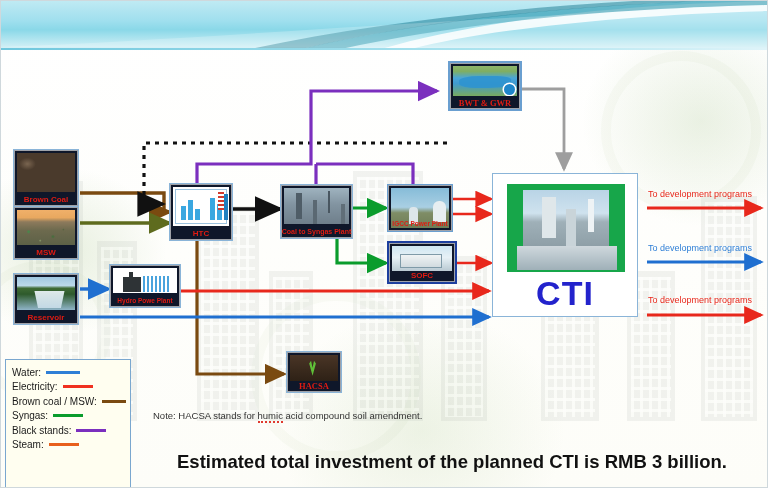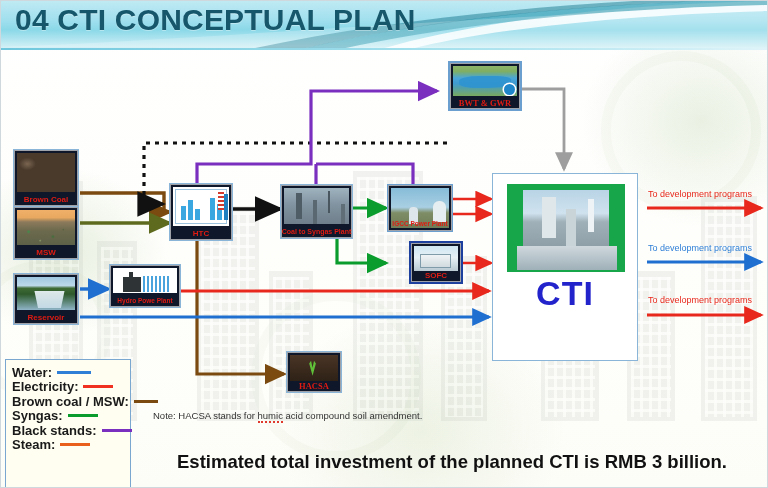--- a/index.html
+++ b/index.html
@@ -85,21 +85,21 @@
   .ph-cti::after{content:"";position:absolute;left:22%;top:12%;width:16%;height:70%;
       background:#dfe7ea;box-shadow:22px 10px 0 -2px #c9d4d9, 42px -2px 0 -4px #eef3f5;}
 
   .htc-mini{position:absolute;inset:2px;border:1px solid #9cc2de;background:#fff;}
   .htc-bar{position:absolute;bottom:3px;background:#3aa7e0;}
   .hydro-mini{position:absolute;inset:0;background:#fff;}
   .hydro-b{position:absolute;background:#2e3336;}
   .hydro-w{position:absolute;background:repeating-linear-gradient(90deg,#4aa3dd 0 2px,#fff 2px 4px);}
 
   
-  #cti-box{position:absolute;left:491px;top:172px;width:146px;height:188px;
+  #cti-box{position:absolute;left:491px;top:172px;width:146px;height:144px;
     background:#fff;border:1px solid #8ab4d8;box-sizing:border-box;padding-left:29px;}
   #cti-img{position:absolute;left:14px;top:10px;width:118px;height:88px;background:#17a64a;
     overflow:hidden;}
   #cti-img .inner{position:absolute;left:16px;top:6px;width:86px;height:58px;}
   #cti-img .inner2{position:absolute;left:10px;top:62px;width:100px;height:24px;
     background:linear-gradient(180deg,#cfd8dd,#9fb0b8);}
   #cti-text{position:absolute;left:0;right:0;top:100px;text-align:center;
     font-size:34px;font-weight:bold;color:#2323cc;letter-spacing:1px;
     font-family:"Liberation Sans",sans-serif;}
 
@@ -108,21 +108,21 @@
 
   
   .outlbl{position:absolute;font-size:9px;white-space:nowrap;font-family:Liberation Sans, sans-serif;}
   .outlbl.red{color:#e8281c;}
   .outlbl.blue{color:#2f7fd6;}
 
   
   #legend{position:absolute;left:4px;top:358px;width:126px;height:130px;
     background:#fffef0;border:1px solid #7aa7cf;box-sizing:border-box;padding:5px 6px 0 6px;}
   .lrow{display:flex;align-items:center;height:14.5px;}
-  .lrow .lt{font-size:13px;color:#1a1a1a;white-space:nowrap;font-weight:bold;}
+  .lrow .lt{font-size:10px;color:#1a1a1a;white-space:nowrap;}
   .lrow .ls{flex:0 0 auto;height:3px;margin-left:5px;}
 
   
   #note{position:absolute;left:152px;top:409px;font-size:9.5px;color:#333;white-space:nowrap;}
   #note .sp{border-bottom:2px dotted #e03a2f;}
   #footer-wrap{position:absolute;left:136px;right:0;top:450px;text-align:center;}
 </style>
 </head>
 <body>
 
@@ -145,21 +145,20 @@
   </div>
 
   <div class="header">
     <svg width="768" height="48" viewBox="0 0 768 48">
       <path d="M0,44 C190,30 430,4 768,-4 L768,0 L0,0 Z" fill="#ffffff" opacity="0"></path>
       <path d="M380,48 C470,22 600,4 768,0 L768,10 C610,14 480,30 410,48 Z" fill="#ffffff" opacity=".85"></path>
       <path d="M300,48 C430,18 580,2 768,-2 L768,4 C590,8 450,24 340,48 Z" fill="#1f8fa8" opacity=".55"></path>
       <path d="M250,48 C400,16 570,0 768,-6 L768,-2 C580,2 420,20 300,48 Z" fill="#0d6e86" opacity=".45"></path>
       <path d="M0,46 C160,40 330,26 560,14 C650,9 720,6 768,5 L768,48 Z" fill="#ffffff" opacity=".22"></path>
     </svg>
-    <div class="title">04 CTI CONCEPTUAL PLAN</div>
   </div>
   <div class="hdr-rule"></div>
 
   <svg id="wires">
     <defs>
       <marker id="ah-brown" markerWidth="7" markerHeight="7" refX="6" refY="3.2" orient="auto">
         <path d="M0,0 L7,3.2 L0,6.4 z" fill="#7a4a10"></path>
         </marker>
       <marker id="ah-olive" markerWidth="7" markerHeight="7" refX="6" refY="3.2" orient="auto">
         <path d="M0,0 L7,3.2 L0,6.4 z" fill="#5e6b1e"></path>
@@ -284,21 +283,21 @@
     <div class="cap" style="font-size:7px;">Coal to Syngas Plant</div>
   </div>
 
   <div class="node" style="left:386px;top:183px;width:66px;height:48px;border-color:#6a9fd0;">
     <div class="thumb" style="bottom:3px;">
         <div class="ph ph-igcc"></div>
       </div>
     <div class="cap" style="font-size:6.5px;bottom:2px;color:#e01b12;">IGCC Power Plant</div>
   </div>
 
-  <div class="node" style="left:408px;top:240px;width:54px;height:43px;border:2px solid #1d3f9e;">
+  <div class="node" style="left:386px;top:240px;width:70px;height:43px;border:2px solid #1d3f9e;">
     <div class="thumb" style="bottom:11px;">
         <div class="ph ph-sofc"></div>
       </div>
     <div class="cap" style="font-size:8px;">SOFC</div>
   </div>
 
   <div class="node" style="left:447px;top:60px;width:74px;height:50px;border:2px solid #6a9fd0;">
     <div class="thumb" style="bottom:13px;">
       <div class="ph ph-bwt"></div>
       <div style="position:absolute;right:2px;bottom:1px;width:11px;height:11px;border-radius:50%;

